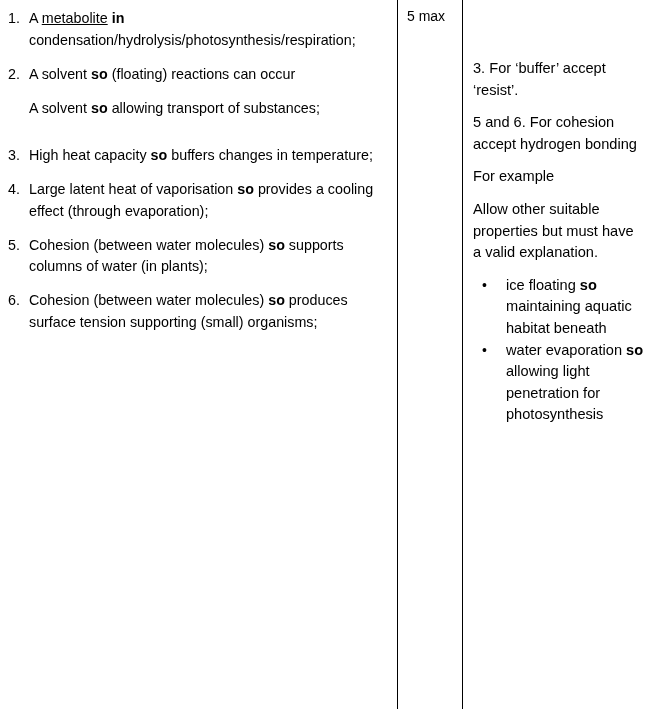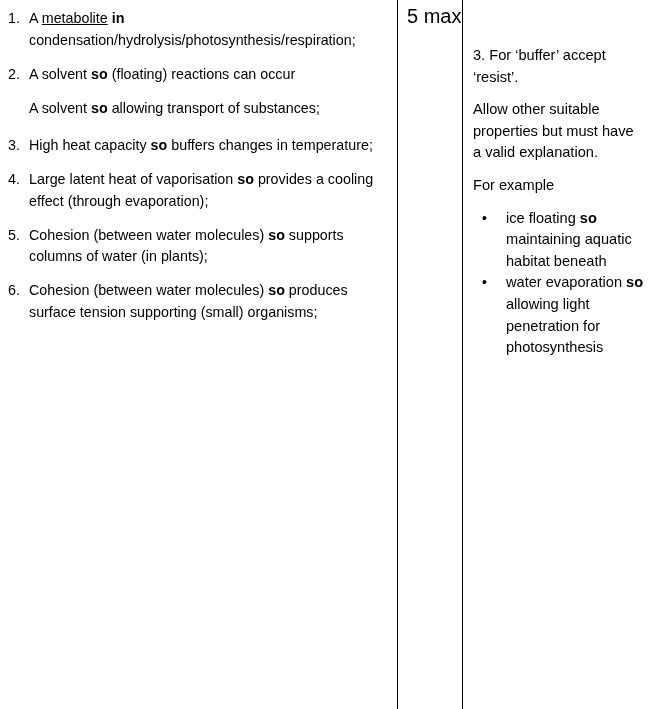--- a/index.html
+++ b/index.html
@@ -48,46 +48,46 @@
   .num-item .body { display: block; }
 
   .or-line {
     padding-left: 21px;
     font-weight: bold;
     margin-bottom: 12.5px;
     letter-spacing: 0.3px;
   }
   .alt-line {
     padding-left: 21px;
-    margin-bottom: 16px;
+    margin-bottom: 26px;
   }
 
   
   .col-marks {
     width: 65px;
     box-sizing: border-box;
     border-left: 1.4px solid #000;
     padding: 6px 0 0 9px;
-    font-size: 20px;
+    font-size: 14px;
     line-height: 21.5px;
   }
 
   
   .col-guidance {
     flex: 1;
     box-sizing: border-box;
     border-left: 1.4px solid #000;
     padding: 6px 6px 0 10px;
     font-size: 14.6px;
     line-height: 21.6px;
   }
   .guide-para {
     margin: 0 0 11px 0;
   }
-  .guide-para.first { margin-top: 39px; }
+  .guide-para.first { margin-top: 52px; }
 
   .guide-bullets {
     list-style: none;
     margin: 2px 0 0 0;
     padding: 0;
   }
   .guide-bullets li {
     position: relative;
     padding-left: 33px;
     margin-bottom: 0px;
@@ -144,22 +144,23 @@
     </div>
 
   </div>
 
   <div class="col-marks">
     <div>5 max</div>
   </div>
 
   <div class="col-guidance">
     <p class="guide-para first">3. For ‘buffer’ accept ‘resist’.</p>
+    <p class="guide-para">5 and 6. For cohesion accept hydrogen bonding</p>
+    <p class="guide-para">For example</p>
     <p class="guide-para">Allow other suitable properties but must have a valid explanation.</p>
-    <p class="guide-para">For example</p>
 
     <ul class="guide-bullets">
       <li>
         <span class="bullet-dot">•</span>
         <span><span>ice floating </span><b>so</b><span> maintaining aquatic habitat beneath</span></span>
       </li>
       <li>
         <span class="bullet-dot">•</span>
         <span><span>water evaporation </span><b>so</b><span> allowing light penetration for photosynthesis</span></span>
       </li>

